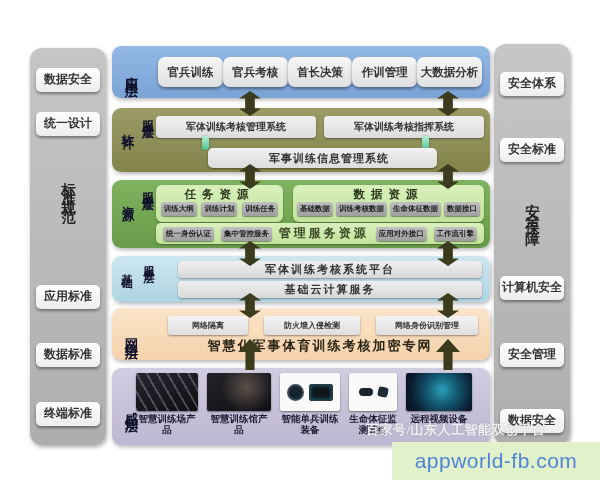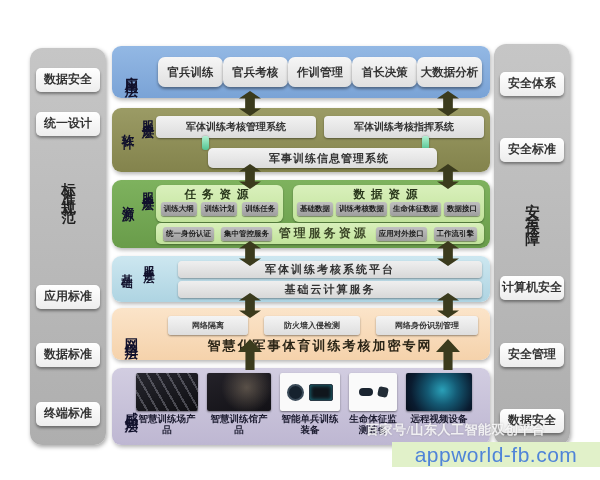--- a/index.html
+++ b/index.html
@@ -174,21 +174,21 @@
     position:absolute;width:24px;height:31px;background:#3b3b1d;z-index:5;
     clip-path:polygon(50% 0,100% 42%,69% 42%,69% 100%,31% 100%,31% 42%,0 42%);
   }
   
   .wm-byline{
     position:absolute;left:366px;top:421px;z-index:9;
     font-size:13px;font-weight:bold;color:rgba(255,255,255,.82);
     text-shadow:0 0 2px rgba(120,120,120,.45);white-space:nowrap;letter-spacing:.5px;
   }
   .wm-box{
-    position:absolute;left:392px;top:442px;width:208px;height:25px;z-index:10;
+    position:absolute;left:392px;top:442px;width:208px;height:38px;z-index:10;
     background:#e1f1c9;display:flex;align-items:center;justify-content:center;
   }
   .wm-site{
     font-family:"Liberation Sans","DejaVu Sans",sans-serif;
     font-size:21px;color:#4f84d8;letter-spacing:.5px;
   }
 </style>
 </head>
 <body>
 
@@ -210,22 +210,22 @@
     <div class="side-box" style="top:232px">计算机安全</div>
     <div class="side-box" style="top:299px">安全管理</div>
     <div class="side-box" style="top:365px">数据安全</div>
   </aside>
 
   <section class="layer layer-app">
     <div class="v-label">应用层</div>
     <div class="app-row">
       <div class="app-box">官兵训练</div>
       <div class="app-box">官兵考核</div>
+      <div class="app-box">首长决策</div>
       <div class="app-box">作训管理</div>
-      <div class="app-box">首长决策</div>
       <div class="app-box">大数据分析</div>
     </div>
   </section>
 
   <section class="layer layer-soft">
     <div class="duo-label">
       <span class="duo-main">服务层</span>
       <span class="duo-sub">软件</span>
     </div>
     <div class="sys-row">

